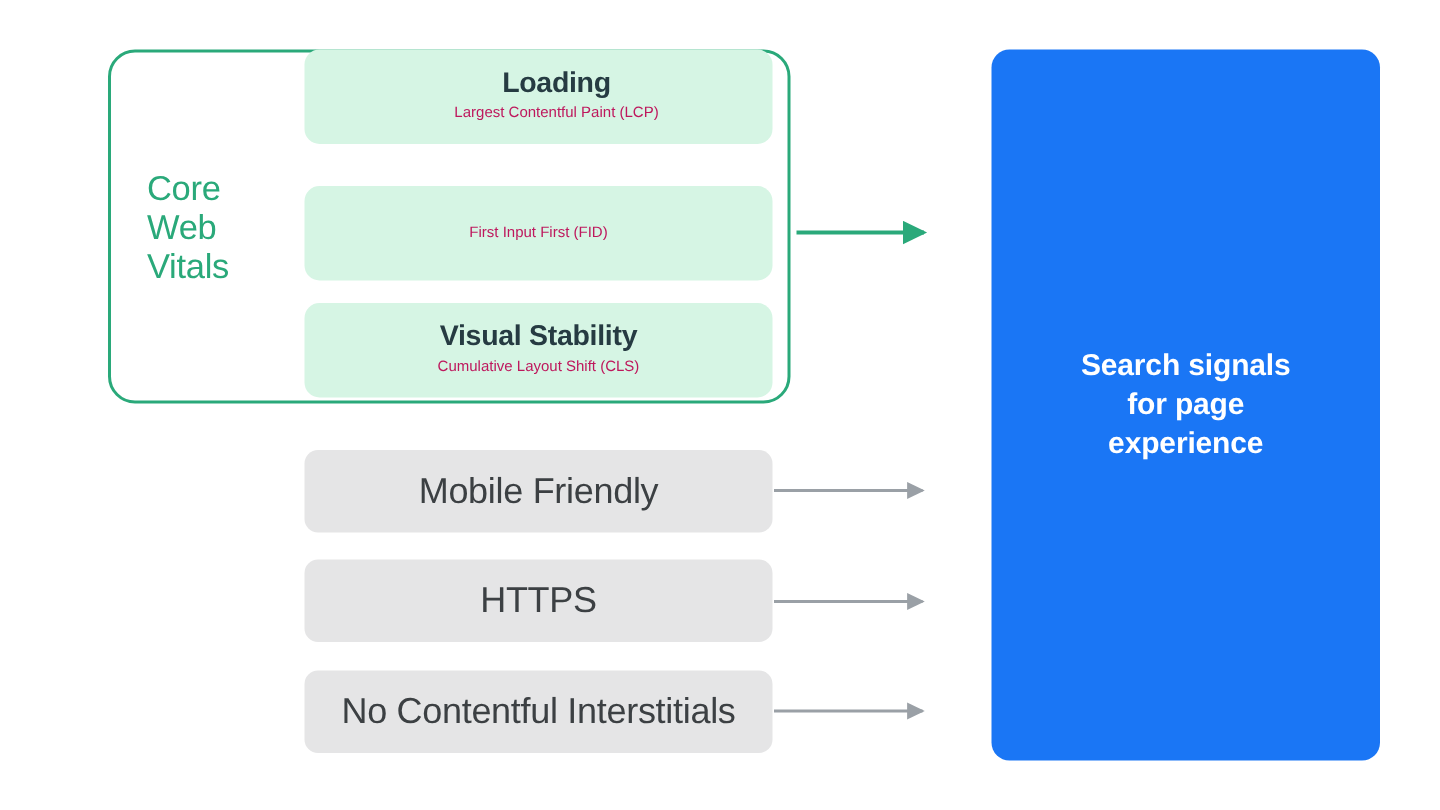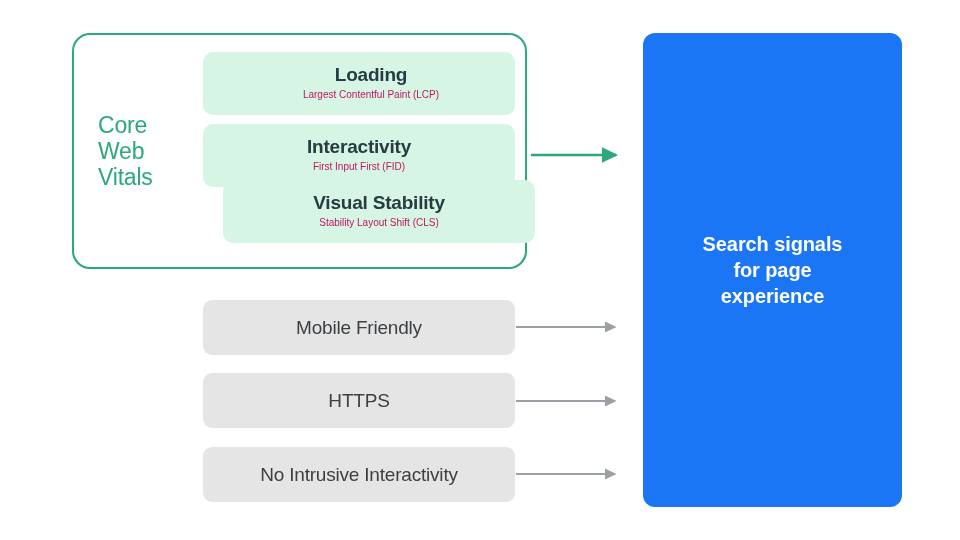--- a/index.html
+++ b/index.html
@@ -52,23 +52,23 @@
     width: 312px;
     height: 63px;
     background: #d6f5e4;
     border-radius: 10px;
     box-sizing: border-box;
     display: flex;
     flex-direction: column;
     align-items: center;
     justify-content: center;
   }
-  .metric-card.m0 { top: 52px; padding-left: 24px; }
+  .metric-card.m0 { top: 33px; padding-left: 24px; }
   .metric-card.m1 { top: 124px; }
-  .metric-card.m2 { top: 180px; margin-left: 20px; }
+  .metric-card.m2 { top: 202px; }
   .metric-title {
     font-size: 19px;
     font-weight: bold;
     color: #263b42;
     line-height: 22px;
     letter-spacing: -0.2px;
   }
   .metric-sub {
     font-size: 10px;
     font-weight: normal;
@@ -86,30 +86,30 @@
     background: #e5e5e6;
     border-radius: 9px;
     display: flex;
     align-items: center;
     justify-content: center;
   }
   .signal-card.s0 { top: 300px; }
   .signal-card.s1 { top: 373px; justify-content: center; }
   .signal-card.s2 { top: 447px; }
   .signal-label {
-    font-size: 19px;
+    font-size: 24px;
     font-weight: normal;
     color: #3c4043;
     letter-spacing: -0.2px;
   }
 
   
   .blue-panel {
     position: absolute;
-    left: 643px;
+    left: 661px;
     top: 33px;
     width: 259px;
     height: 474px;
     background: #1a76f5;
     border-radius: 12px;
     display: flex;
     align-items: center;
     justify-content: center;
   }
   .blue-panel-text {
@@ -140,39 +140,38 @@
   <div class="cwv-container"></div>
 
   <div class="cwv-label">Core Web Vitals</div>
 
   <div class="metric-card m0">
     <div class="metric-title">Loading</div>
     <div class="metric-sub">Largest Contentful Paint (LCP)</div>
   </div>
 
   <div class="metric-card m1">
-    <div class="metric-title">Interactivity</div>
     <div class="metric-sub">First Input First (FID)</div>
   </div>
 
   <div class="metric-card m2">
     <div class="metric-title">Visual Stability</div>
-    <div class="metric-sub">Stability Layout Shift (CLS)</div>
+    <div class="metric-sub">Cumulative Layout Shift (CLS)</div>
   </div>
 
   <div class="signal-card s0">
     <div class="signal-label">Mobile Friendly</div>
   </div>
 
   <div class="signal-card s1">
     <div class="signal-label">HTTPS</div>
   </div>
 
   <div class="signal-card s2">
-    <div class="signal-label">No Intrusive Interactivity</div>
+    <div class="signal-label">No Contentful Interstitials</div>
   </div>
 
   <div class="blue-panel">
     <div class="blue-panel-text">Search signals
 for page
 experience</div>
   </div>
 
   <svg class="arrow-layer" width="960" height="540" viewBox="0 0 960 540">
     <defs>

